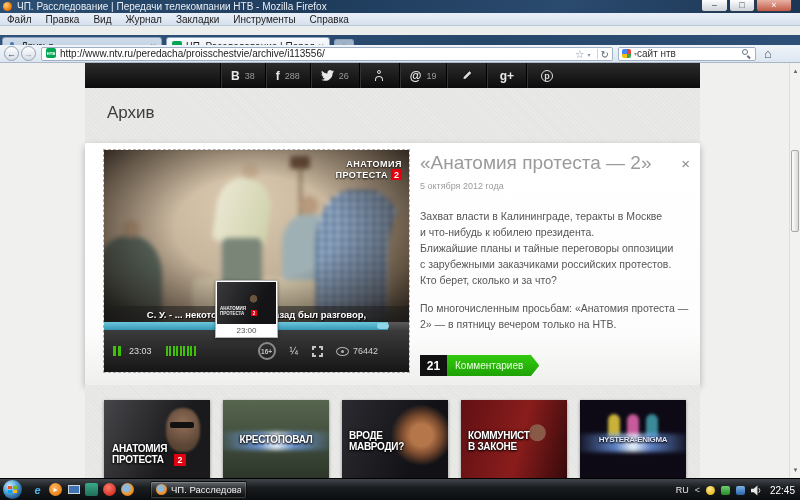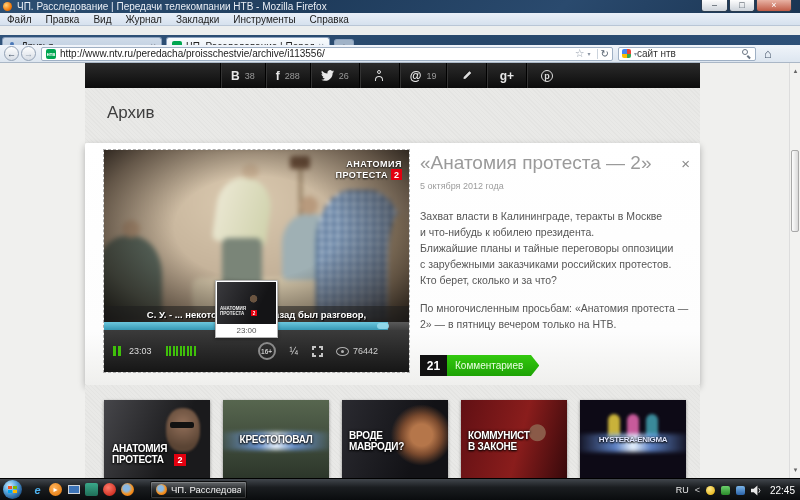--- a/index.html
+++ b/index.html
@@ -42,21 +42,21 @@
     background:rgba(210,222,236,.7); border:1px solid #8aa0bd; border-bottom:none;
     color:#445; font-size:11px; display:flex; align-items:center; justify-content:center; }
 
   .navbar { position:absolute; left:0; top:45px; width:800px; height:18px;
     background:linear-gradient(#f0f4fa,#dde6f0); border-bottom:1px solid #aab7c6; display:flex; align-items:center; }
   .nav-circle { width:15px; height:15px; border-radius:50%; border:1px solid #93a2b5;
     background:linear-gradient(#fefefe,#d8dee6); display:flex; align-items:center; justify-content:center;
     font-size:9px; color:#3a4a5e; margin-left:4px; }
   .nav-circle.fwd { color:#9aa6b4; margin-left:2px; }
   .urlbar { position:relative; margin-left:5px; width:572px; height:14px; background:#fff;
-    border:1px solid #9fb0c4; border-radius:2px; display:flex; align-items:center; font-size:10px; color:#222; }
+    border:1px solid #9fb0c4; border-radius:2px; display:flex; align-items:flex-start; font-size:10px; color:#222; }
   .urlbar .fav { width:10px; height:10px; margin:0 4px; }
   .url-text { flex:1; white-space:nowrap; overflow:hidden; }
   .url-icons { display:flex; align-items:center; margin-right:3px; color:#9aa4b0; }
   .url-icons .star { font-size:11px; }
   .url-icons .caret { font-size:6px; margin:0 3px; color:#8a94a2; }
   .url-icons .sep { width:1px; height:10px; background:#ccd4dd; margin:0 3px; }
   .url-icons .refresh { font-size:10px; color:#55616e; }
   .searchbar { position:relative; margin-left:5px; width:138px; height:14px; background:#fff;
     border:1px solid #9fb0c4; border-radius:2px; display:flex; align-items:center; font-size:10px; color:#333; }
   .gicon { width:9px; height:9px; margin:0 3px; border-radius:2px; overflow:hidden; display:grid;

